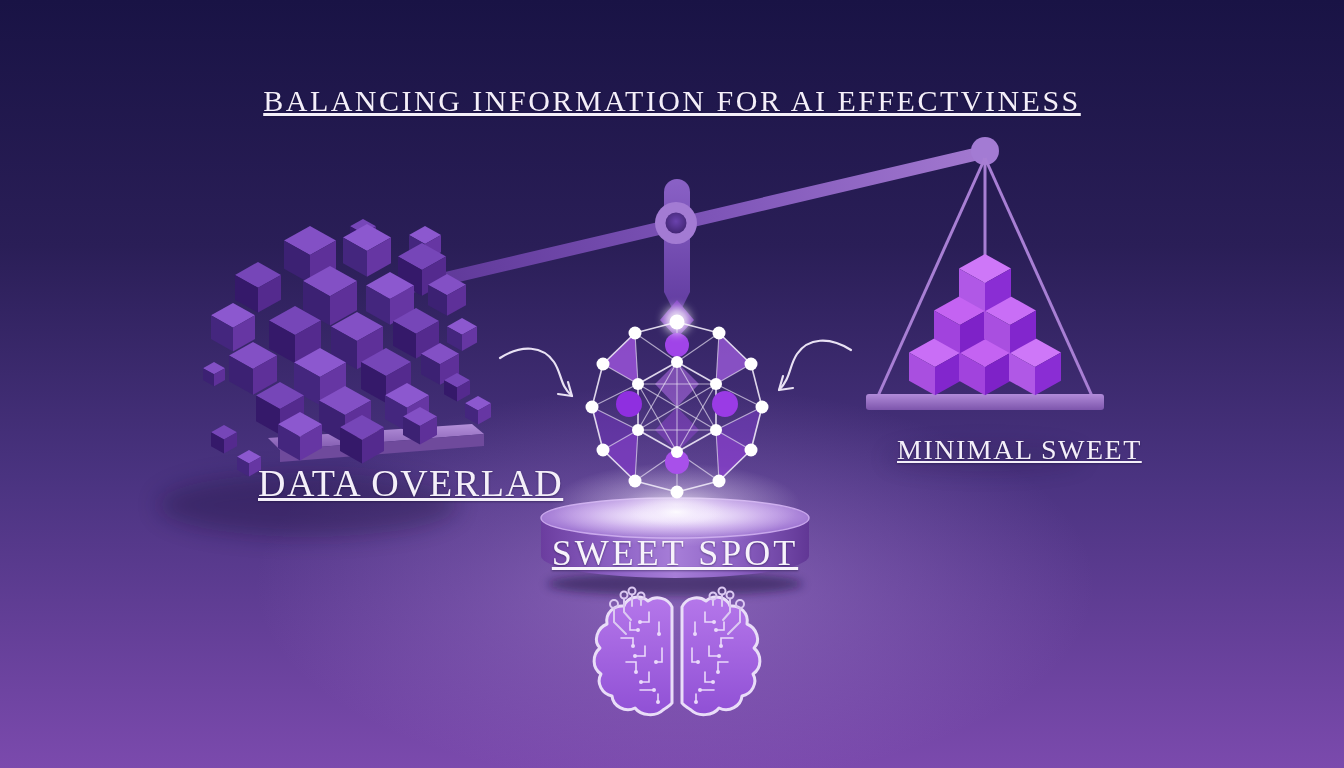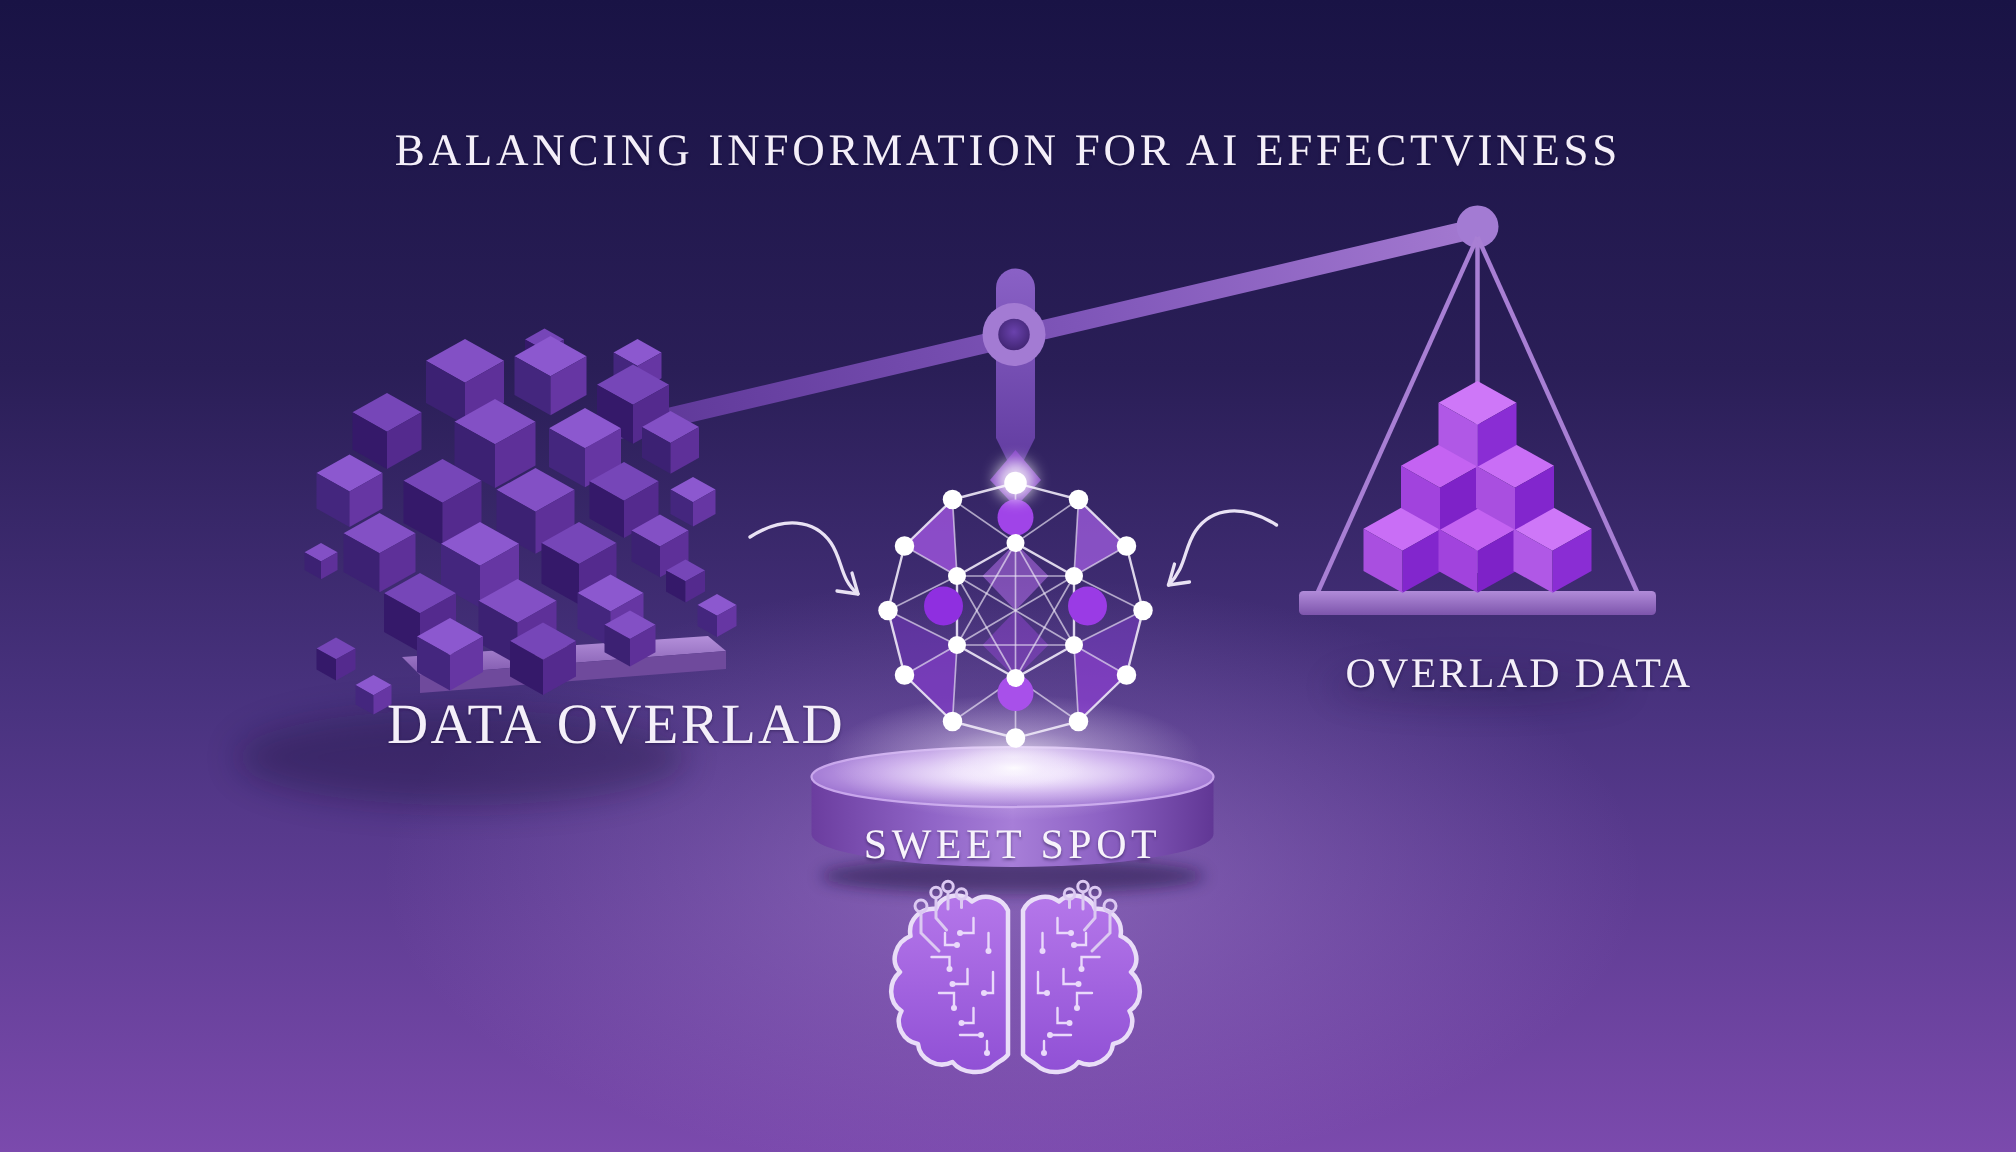--- a/index.html
+++ b/index.html
@@ -5,25 +5,26 @@
   html,body{margin:0;padding:0;background:#191345;}
   .stage{
     position:relative;width:1344px;height:768px;overflow:hidden;
     font-family:"Liberation Serif","DejaVu Serif",serif;
   }
   .stage svg{position:absolute;inset:0;}
   .txt{
     position:absolute;color:#f4eff9;white-space:nowrap;
     font-family:"Liberation Serif","DejaVu Serif",serif;
     text-shadow:0 1px 2px rgba(20,10,50,.45);
+    text-decoration:underline;
   }
   .title{left:0;right:0;top:84px;text-align:center;font-size:30px;letter-spacing:2.5px;}
   .label-left{left:258px;top:461px;font-size:38px;letter-spacing:1.5px;}
   .label-right{left:897px;top:434px;font-size:28px;letter-spacing:1.5px;}
-  .label-center{left:541px;width:268px;top:548px;text-align:center;font-size:28px;letter-spacing:3px;color:#f7f3fb;}
+  .label-center{left:541px;width:268px;top:532px;text-align:center;font-size:36px;letter-spacing:3px;color:#f7f3fb;}
 </style>
 </head>
 <body>
 
 <div class="stage">
 <svg viewBox="0 0 1344 768" width="1344" height="768">
   <defs>
     <linearGradient id="bgLin" x1="0" y1="0" x2="0" y2="1">
       <stop offset="0%" stop-color="#191345"></stop>
       <stop offset="32%" stop-color="#2a1e57"></stop>
@@ -365,15 +366,15 @@
   </g>
 
   <g>
     <use href="#brain-half"></use>
     <use href="#brain-half" transform="translate(1354,0) scale(-1,1)"></use>
   </g>
 </svg>
 
   <div class="txt title">BALANCING INFORMATION FOR AI EFFECTVINESS</div>
   <div class="txt label-left">DATA OVERLAD</div>
-  <div class="txt label-right">OVERLAD DATA</div>
+  <div class="txt label-right">MINIMAL SWEET</div>
   <div class="txt label-center">SWEET SPOT</div>
 </div>
 
 </body></html>

